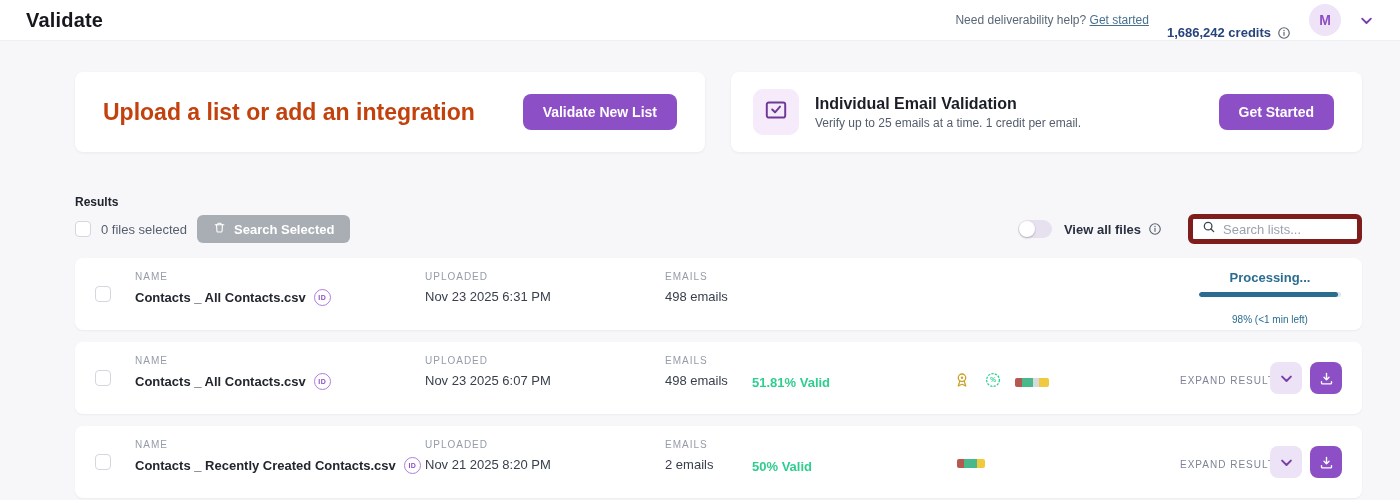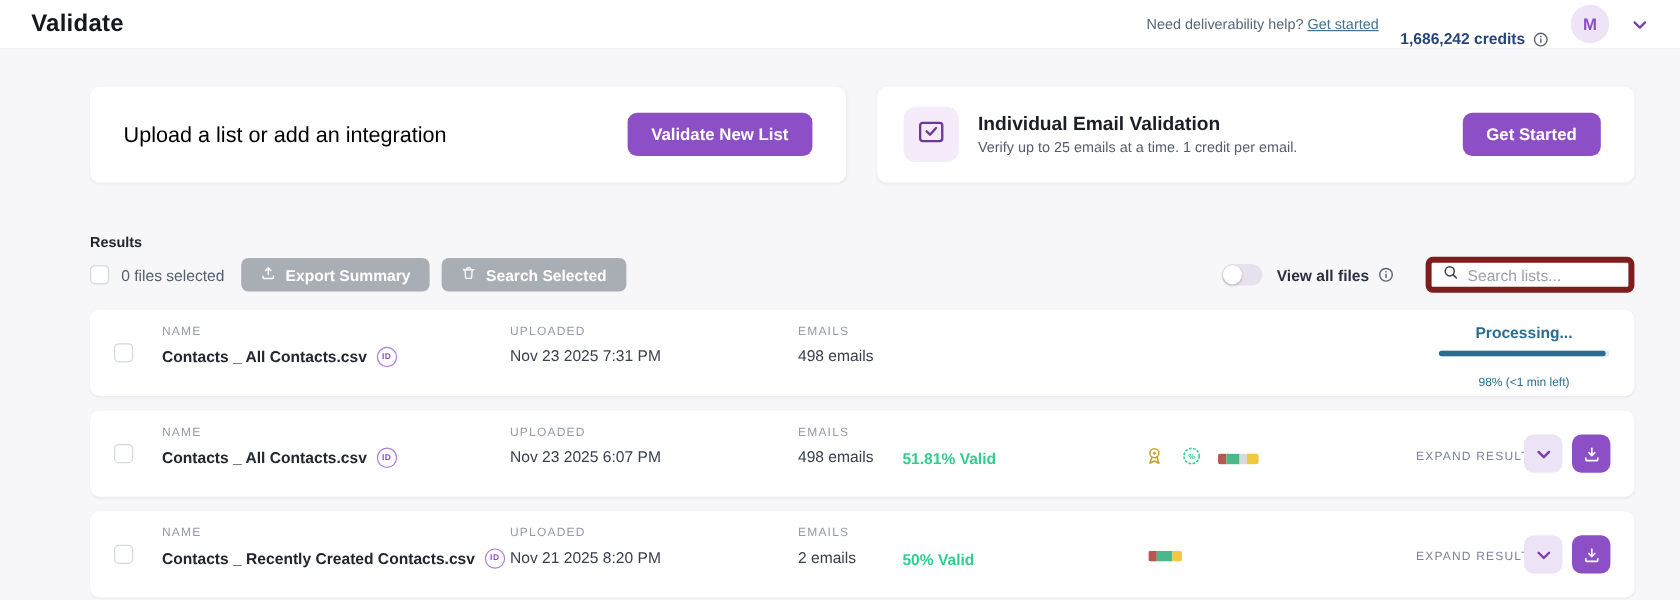--- a/index.html
+++ b/index.html
@@ -20,21 +20,21 @@
   .avatar { width:32px; height:32px; border-radius:50%; background:#efe3f8; color:#8d4fc6;
             font-weight:700; font-size:14px; display:flex; align-items:center; justify-content:center; cursor:pointer; }
   .hdr-chev { display:flex; cursor:pointer; }
 
   
   .cards { position:absolute; top:72px; left:75px; display:flex; gap:26px; }
   .card { background:#ffffff; border-radius:8px; height:80px; display:flex; align-items:center;
           padding:0 28px; box-shadow:0 1px 3px rgba(25,25,60,.06); }
   .card-upload { width:630px; }
   .card-individual { width:631px; padding-left:22px; }
-  .card-title { font-size:18px; font-weight:400; color:#000000; }
+  .card-title { font-size:23px; font-weight:700; color:#c2410c; }
   .purple-btn { background:#8d4fc6; color:#fff; font-weight:700; font-size:14px; border:none;
                 padding:10px 20px; border-radius:8px; margin-left:auto; cursor:pointer; font-family:inherit; }
   .icon-tile { width:46px; height:46px; border-radius:10px; background:#f5ebfb; display:flex;
                align-items:center; justify-content:center; margin-right:16px; flex:none; }
   .card-ind-title { font-size:16px; font-weight:700; color:#1b1e26; }
   .card-ind-sub { font-size:12px; color:#545d6b; margin-top:3px; }
 
   
   .results-title { position:absolute; left:75px; top:195px; font-size:12px; font-weight:700; color:#20242e; }
   .toolbar { position:absolute; left:75px; top:214px; width:1287px; height:30px; display:flex; align-items:center; }
@@ -137,30 +137,20 @@
       </div>
       <button class="purple-btn">Get Started</button>
     </div>
   </div>
 
   <div class="results-title">Results</div>
 
   <div class="toolbar">
     <div class="checkbox" style="position:static"></div>
     <span class="selected-text">0 files selected</span>
-    <button class="gray-btn export">
-      <span>
-        <svg width="13" height="13" viewBox="0 0 24 24" fill="none" stroke="#fff" stroke-width="2.2" stroke-linecap="round" stroke-linejoin="round">
-            <path d="M12 14V5"></path>
-            <path d="M8 8l4-4 4 4"></path>
-            <path d="M4 17v2a1.5 1.5 0 0 0 1.5 1.5h13A1.5 1.5 0 0 0 20 19v-2"></path>
-          </svg>
-      </span>
-      <span>Export Summary</span>
-    </button>
     <button class="gray-btn delete">
       <span>
         <svg width="13" height="13" viewBox="0 0 24 24" fill="none" stroke="#fff" stroke-width="2" stroke-linecap="round" stroke-linejoin="round">
             <path d="M4 7h16"></path>
             <path d="M9 7V5a1 1 0 0 1 1-1h4a1 1 0 0 1 1 1v2"></path>
             <path d="M6.5 7l.8 12a1.5 1.5 0 0 0 1.5 1.4h6.4a1.5 1.5 0 0 0 1.5-1.4l.8-12"></path>
           </svg>
       </span>
       <span>Search Selected</span>
     </button>
@@ -192,21 +182,21 @@
     <div class="checkbox"></div>
     <div class="cell cell-name">
       <div class="col-label">NAME</div>
       <div class="cell-value name-value">
         <span>Contacts _ All Contacts.csv</span>
         <span class="id-badge">ID</span>
       </div>
     </div>
     <div class="cell cell-uploaded">
       <div class="col-label">UPLOADED</div>
-      <div class="cell-value">Nov 23 2025 7:31 PM</div>
+      <div class="cell-value">Nov 23 2025 6:31 PM</div>
     </div>
     <div class="cell cell-emails">
       <div class="col-label">EMAILS</div>
       <div class="cell-value">498 emails</div>
     </div>
     <div class="processing">
       <div class="processing-title">Processing...</div>
       <div class="progress-track">
         <div class="progress-fill" style="width: 98%;"></div>
       </div>

